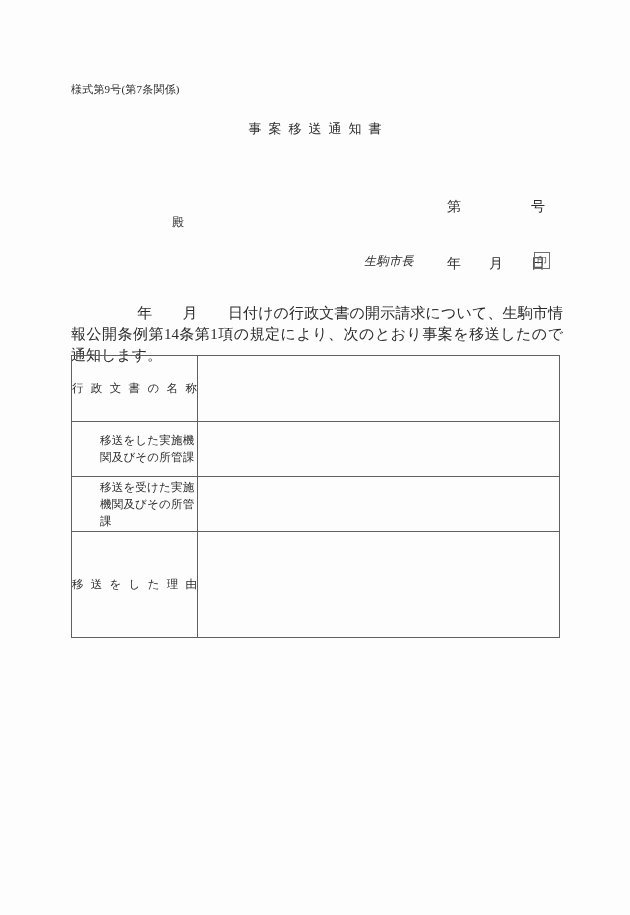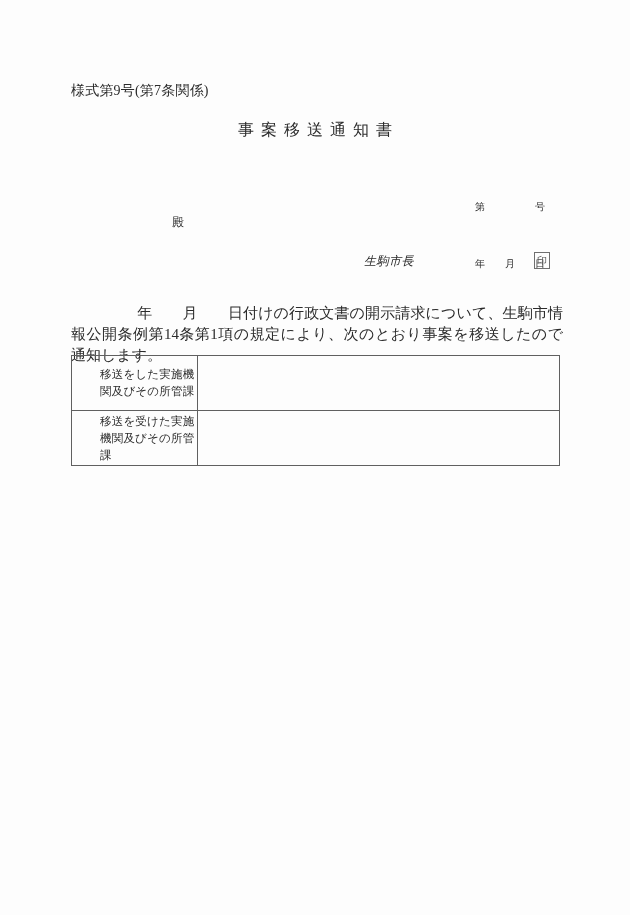--- a/index.html
+++ b/index.html
@@ -19,44 +19,44 @@
     position: absolute;
     inset: 0;
     background: #fdfdfd;
   }
 
   
   .form-no {
     position: absolute;
     left: 71px;
     top: 82px;
-    font-size: 14px;
+    font-size: 11px;
     letter-spacing: 0.2px;
     white-space: nowrap;
   }
 
   
   .doc-title {
     position: absolute;
     left: 0;
     right: 0;
     top: 120px;
     text-align: center;
-    font-size: 16px;
+    font-size: 13px;
     letter-spacing: 7px;
     text-indent: 7px;
     white-space: nowrap;
   }
 
   
   .meta-block {
     position: absolute;
     right: 85px;
     top: 159px;
-    font-size: 10px;
+    font-size: 14px;
     line-height: 19px;
     text-align: left;
     white-space: pre;
   }
   .meta-line { display: block; }
 
   
   .addressee {
     position: absolute;
     left: 172px;
@@ -180,31 +180,47 @@
     <span class="issuer-name">生駒市長</span>
   </div>
   <div class="seal-box">印</div>
 
   <div class="body-text">
     <span class="body-indent"></span><span>年　　月　　日</span><span>付けの行政文書の開示請求について、生駒市情報公開条例第14条第1項の規定により、次のとおり事案を移送したので通知します。</span>
   </div>
 
   <table class="form-table">
     <tbody>
+      <tr class="r1">
+        <td class="label-cell">
+          <span class="lbl-spread">行政文書の名称</span>
+        </td>
+        <td class="value-cell">
+          <span></span>
+        </td>
+      </tr>
       <tr class="r2">
         <td class="label-cell">
           <span class="lbl-wrap">移送をした実施機関及びその所管課</span>
         </td>
         <td class="value-cell">
           <span></span>
         </td>
       </tr>
       <tr class="r3">
         <td class="label-cell">
           <span class="lbl-wrap">移送を受けた実施機関及びその所管課</span>
+        </td>
+        <td class="value-cell">
+          <span></span>
+        </td>
+      </tr>
+      <tr class="r5">
+        <td class="label-cell">
+          <span class="lbl-spread">移送をした理由</span>
         </td>
         <td class="value-cell">
           <span></span>
         </td>
       </tr>
     </tbody>
   </table>
 
 </div>
 

